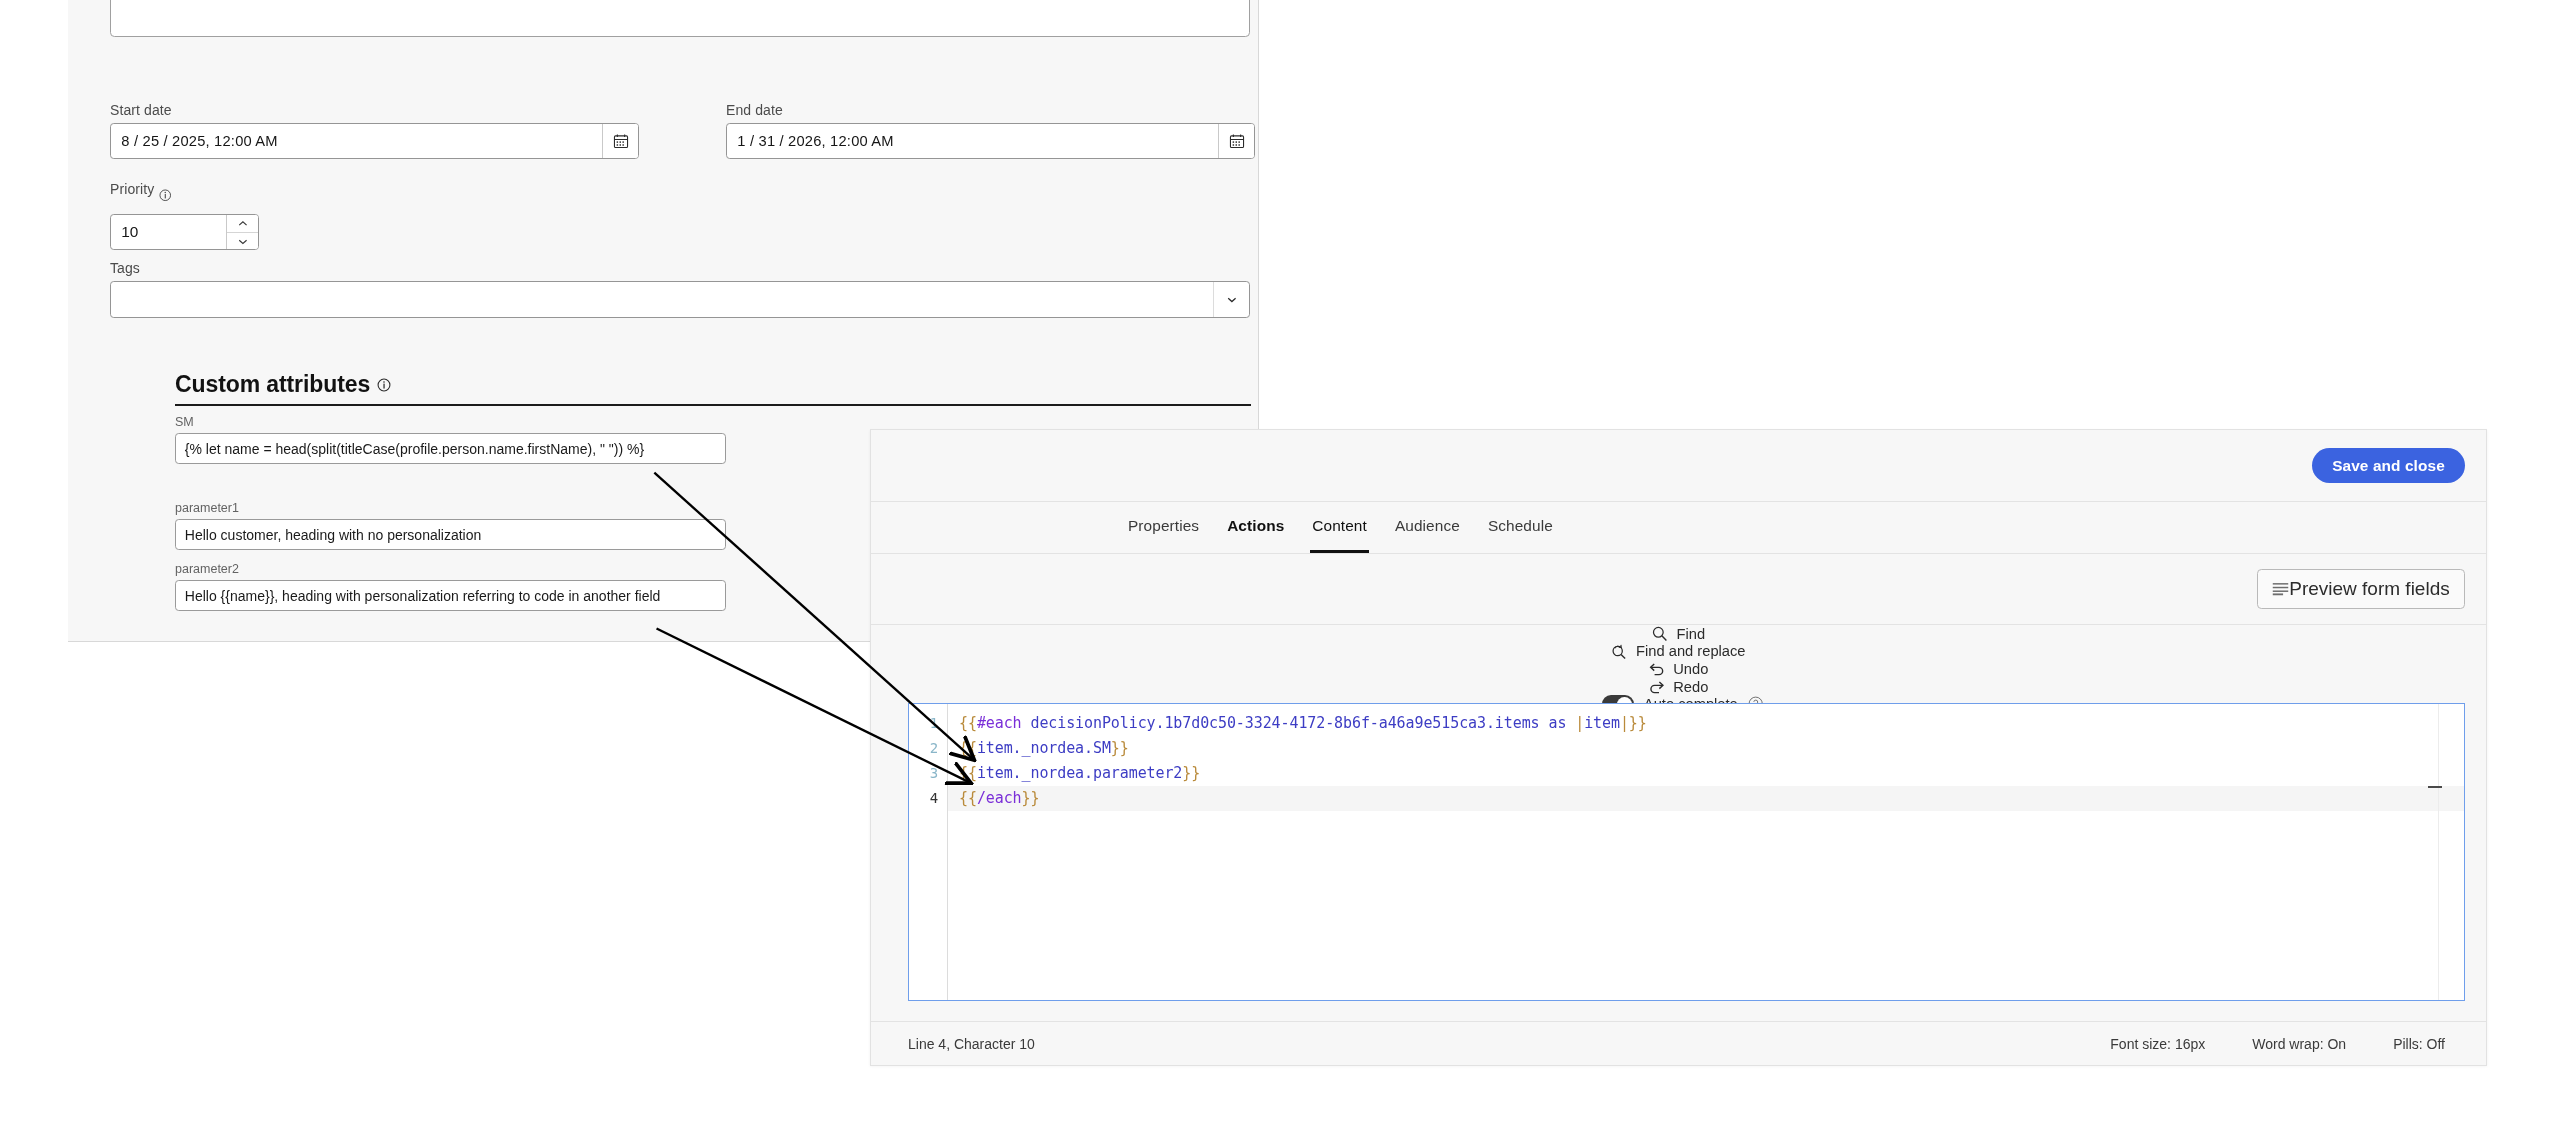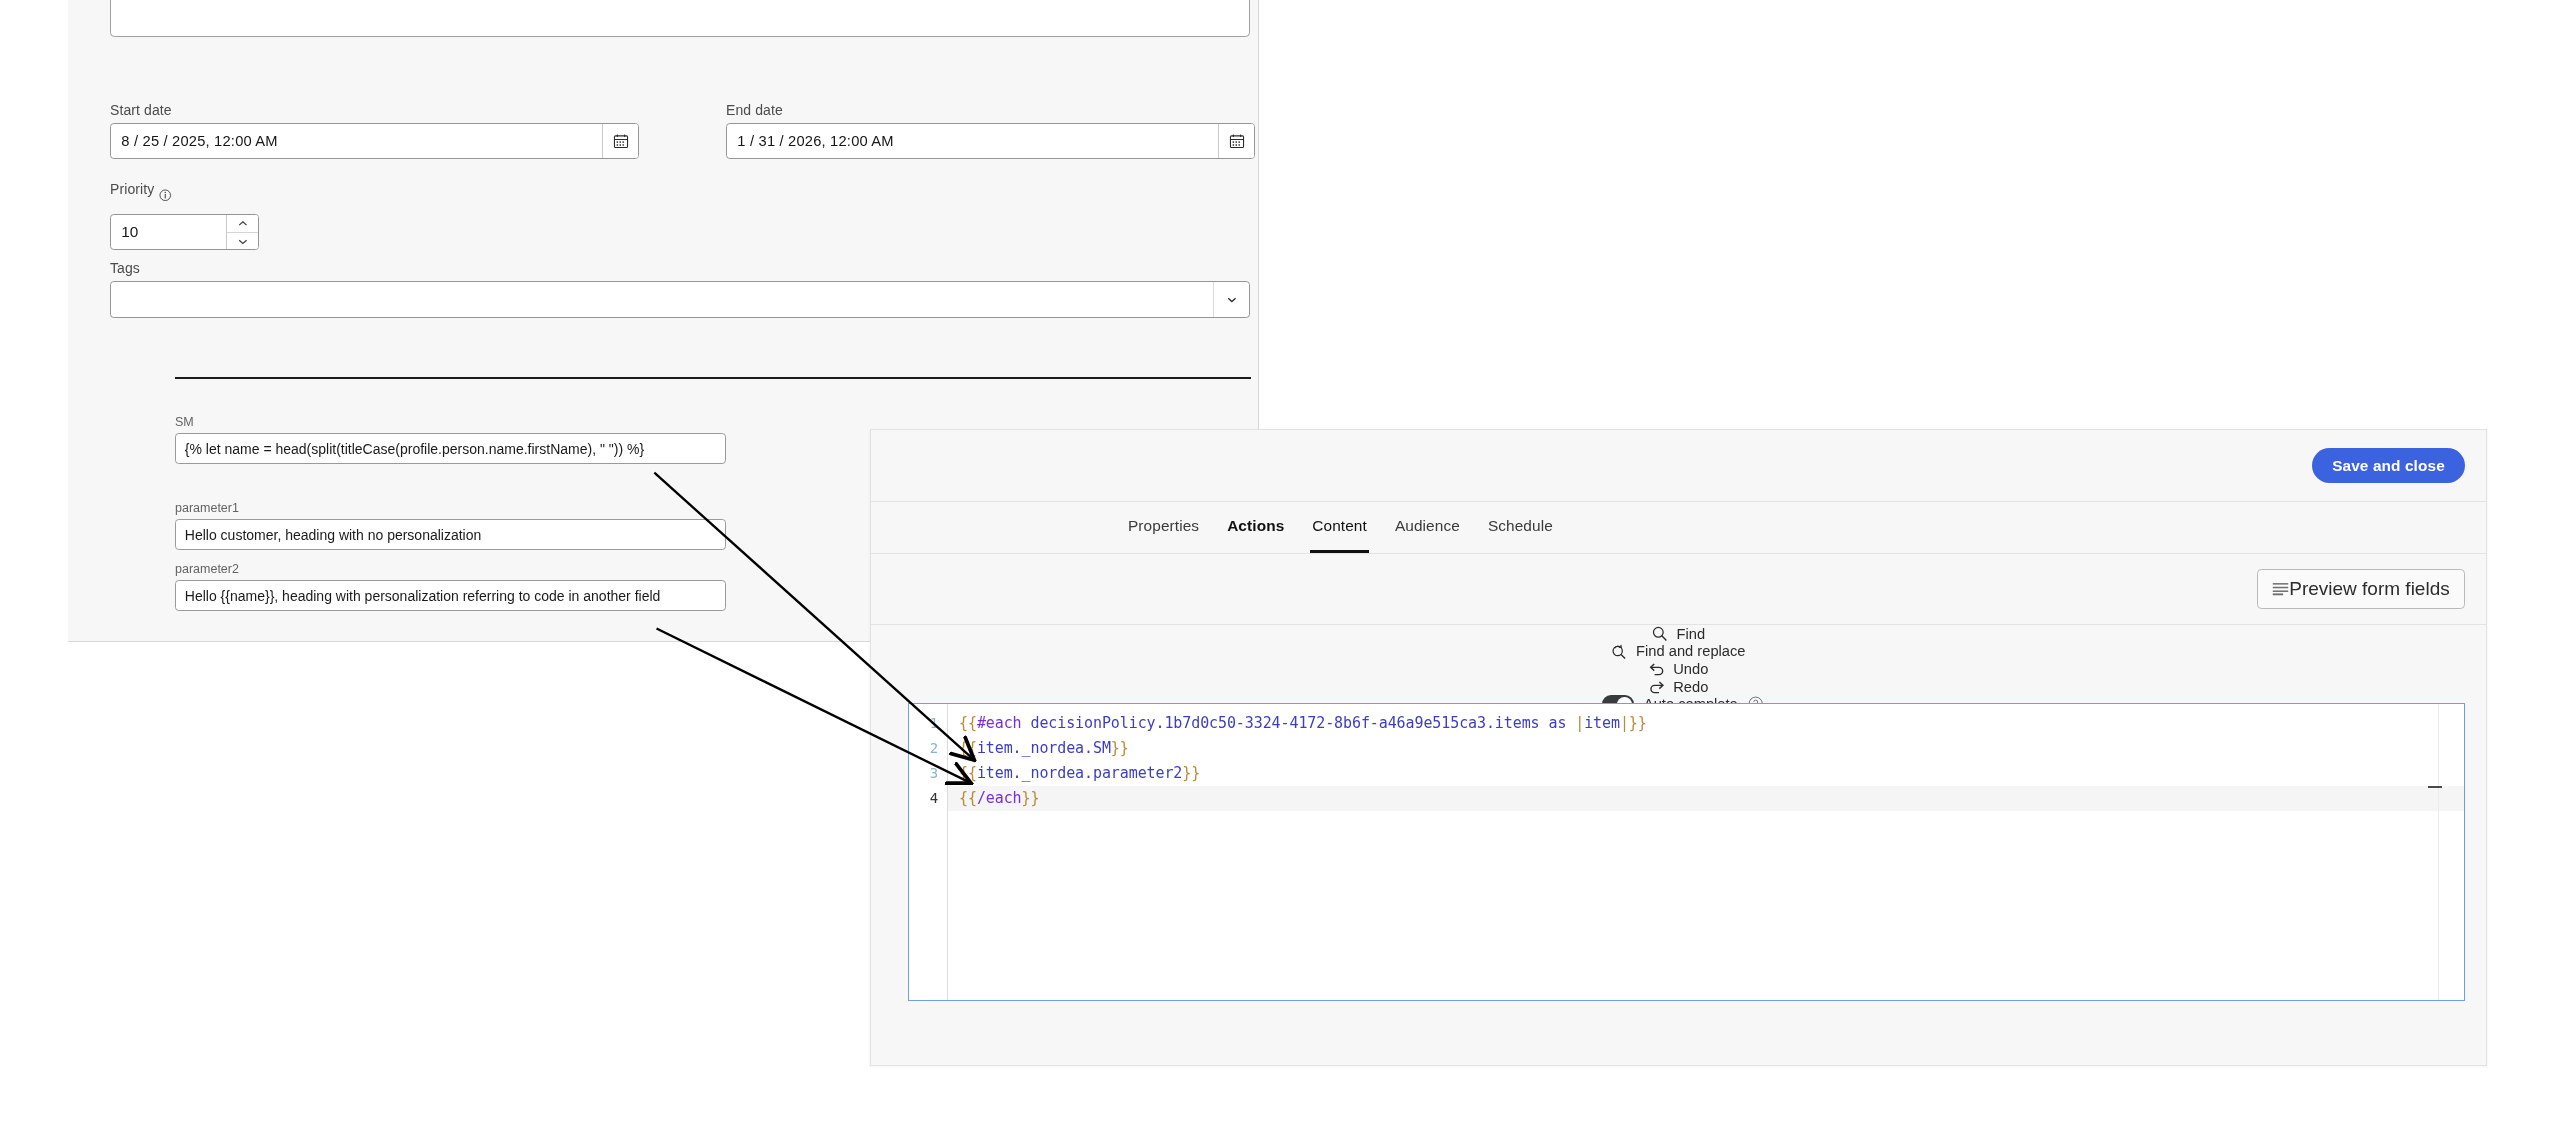--- a/index.html
+++ b/index.html
@@ -398,20 +398,28 @@
       <div class="tags-value"></div>
       <div class="tags-caret">
         <svg class="chev" viewBox="0 0 16 10">
           <polyline points="3,3 8,7.5 13,3" fill="none" stroke="#2b2b2b" stroke-width="1.7"></polyline>
         </svg>
       </div>
     </div>
   </div>
 
   <div id="custom-attrs-header">
+    <div class="section-title-row">
+      <span class="section-title">Custom attributes</span>
+      <svg class="info-ico" style="width:14px;height:14px" viewBox="0 0 17 17">
+        <circle cx="8.5" cy="8.5" r="7.2" fill="none" stroke="#2b2b2b" stroke-width="1.3"></circle>
+        <circle cx="8.5" cy="4.9" r="1" fill="#2b2b2b"></circle>
+        <rect x="7.8" y="6.8" width="1.5" height="6" fill="#2b2b2b"></rect>
+      </svg>
+    </div>
     <div class="section-rule"></div>
   </div>
 
   <div class="field-group" id="sm-group">
     <span class="small-label">SM</span>
     <div class="ca-input">{% let name = head(split(titleCase(profile.person.name.firstName), " ")) %}</div>
   </div>
 
   <div class="field-group" id="p1-group">
     <span class="small-label">parameter1</span>
@@ -526,20 +534,27 @@
     <div id="code-lines">
       <div class="code-line"><span class="tok-brace">{</span><span class="tok-brace">{</span><span class="tok-kw">#each</span> decisionPolicy.1b7d0c50-3324-4172-8b6f-a46a9e515ca3.items as <span class="tok-brace">|</span>item<span class="tok-brace">|</span><span class="tok-brace">}</span><span class="tok-brace">}</span></div>
       <div class="code-line"><span class="tok-brace">{</span><span class="tok-brace">{</span>item._nordea.SM<span class="tok-brace">}</span><span class="tok-brace">}</span></div>
       <div class="code-line"><span class="tok-brace">{</span><span class="tok-brace">{</span>item._nordea.parameter2<span class="tok-brace">}</span><span class="tok-brace">}</span></div>
       <div class="code-line active"><span class="tok-brace">{</span><span class="tok-brace">{</span><span class="tok-kw">/each</span><span class="tok-brace">}</span><span class="tok-brace">}</span></div>
       <div class="wrap-guide"></div>
       <div class="caret-mark"></div>
     </div>
   </div>
 
+  <div id="status-bar">
+    <span>Line 4, Character 10</span>
+    <span class="status-spacer"></span>
+    <span class="status-item">Font size: 16px</span>
+    <span class="status-item">Word wrap: On</span>
+    <span class="status-item">Pills: Off</span>
+  </div>
 </div>
 
 <svg id="arrow-overlay" viewBox="0 0 3504 1544">
   <defs>
     <marker id="ah" markerWidth="11" markerHeight="11" refX="9" refY="5.5" orient="auto" markerUnits="strokeWidth">
       <path d="M0,0.6 L10,5.5 L0,10.4" fill="none" stroke="#000" stroke-width="1.6"></path>
     </marker>
   </defs>
   <line x1="890" y1="643" x2="1323" y2="1032" stroke="#000" stroke-width="3.2" marker-end="url(#ah)"></line>
   <line x1="893" y1="855" x2="1318" y2="1064" stroke="#000" stroke-width="3.2" marker-end="url(#ah)"></line>

